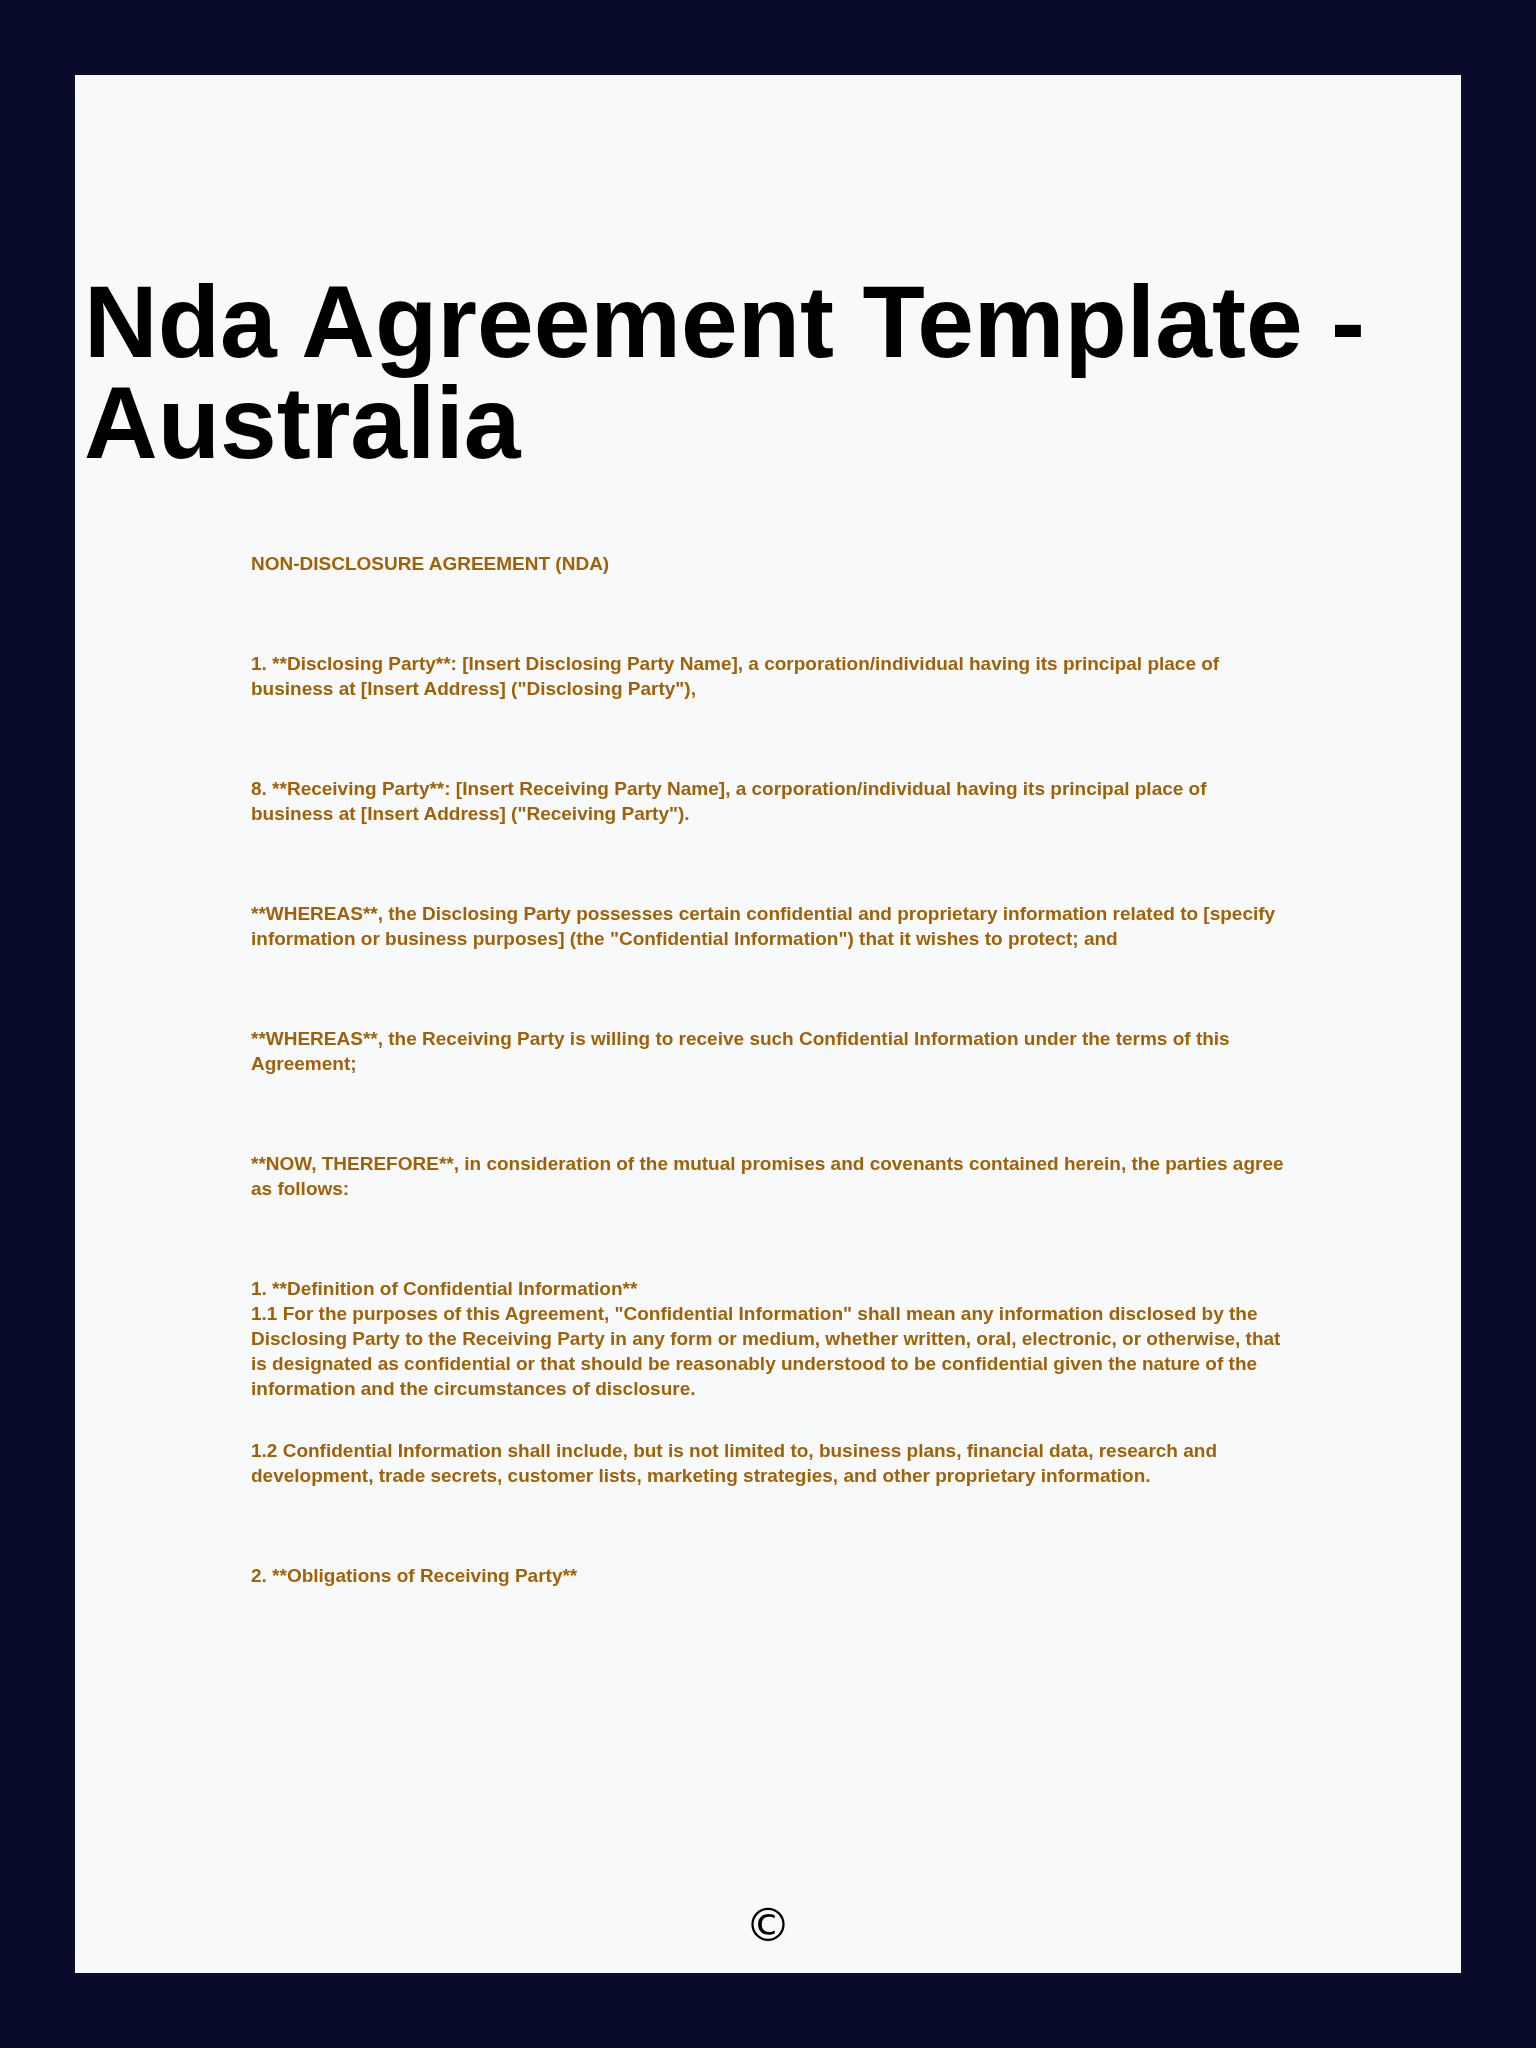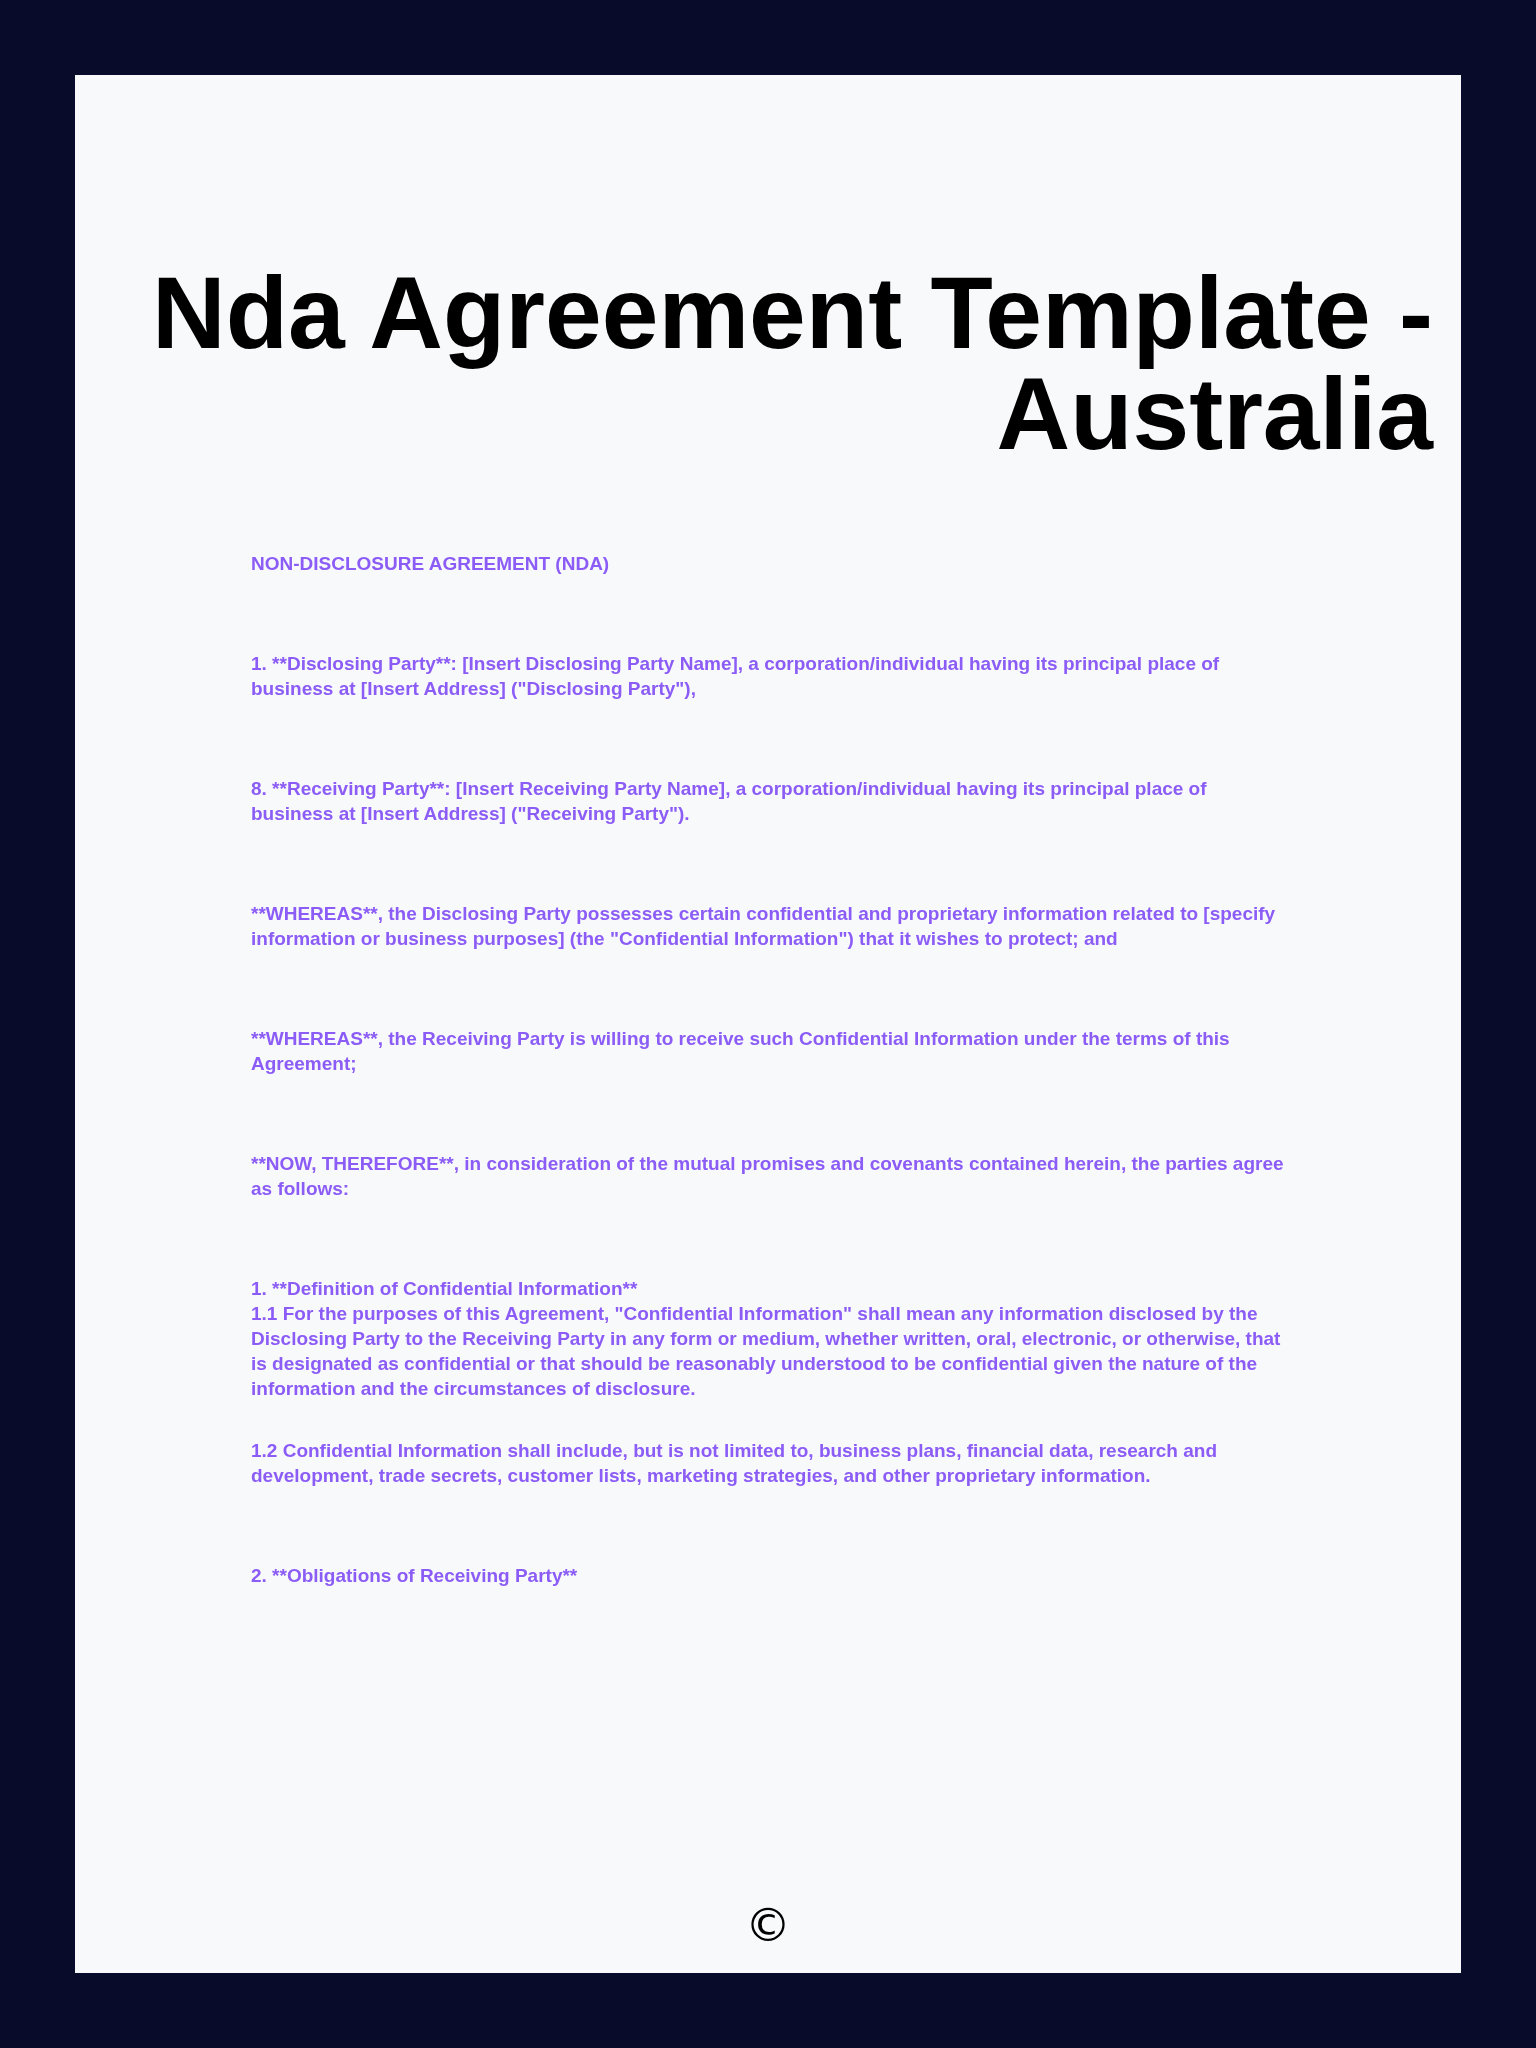--- a/index.html
+++ b/index.html
@@ -20,34 +20,34 @@
     top: 75px;
     width: 1386px;
     height: 1898px;
     background: #F8F9FB;
   }
   .title {
     position: absolute;
     left: 0;
     top: 188px;
     width: 1358px;
-    margin: 0;
-    text-align: right;
+    margin: 9px;
+    text-align: left;
     font-family: "Liberation Sans", sans-serif;
     font-weight: bold;
     font-size: 102px;
     line-height: 101px;
     color: #000000;
   }
   .body {
     position: absolute;
     left: 176px;
     top: 476px;
     width: 1036px;
-    color: #8b5cf6;
+    color: #a16207;
     font-family: "Liberation Sans", sans-serif;
     font-weight: bold;
     font-size: 19px;
     line-height: 25px;
   }
   .para {
     margin: 0;
   }
   .gap-lg { margin-top: 75px; }
   .gap-md { }

